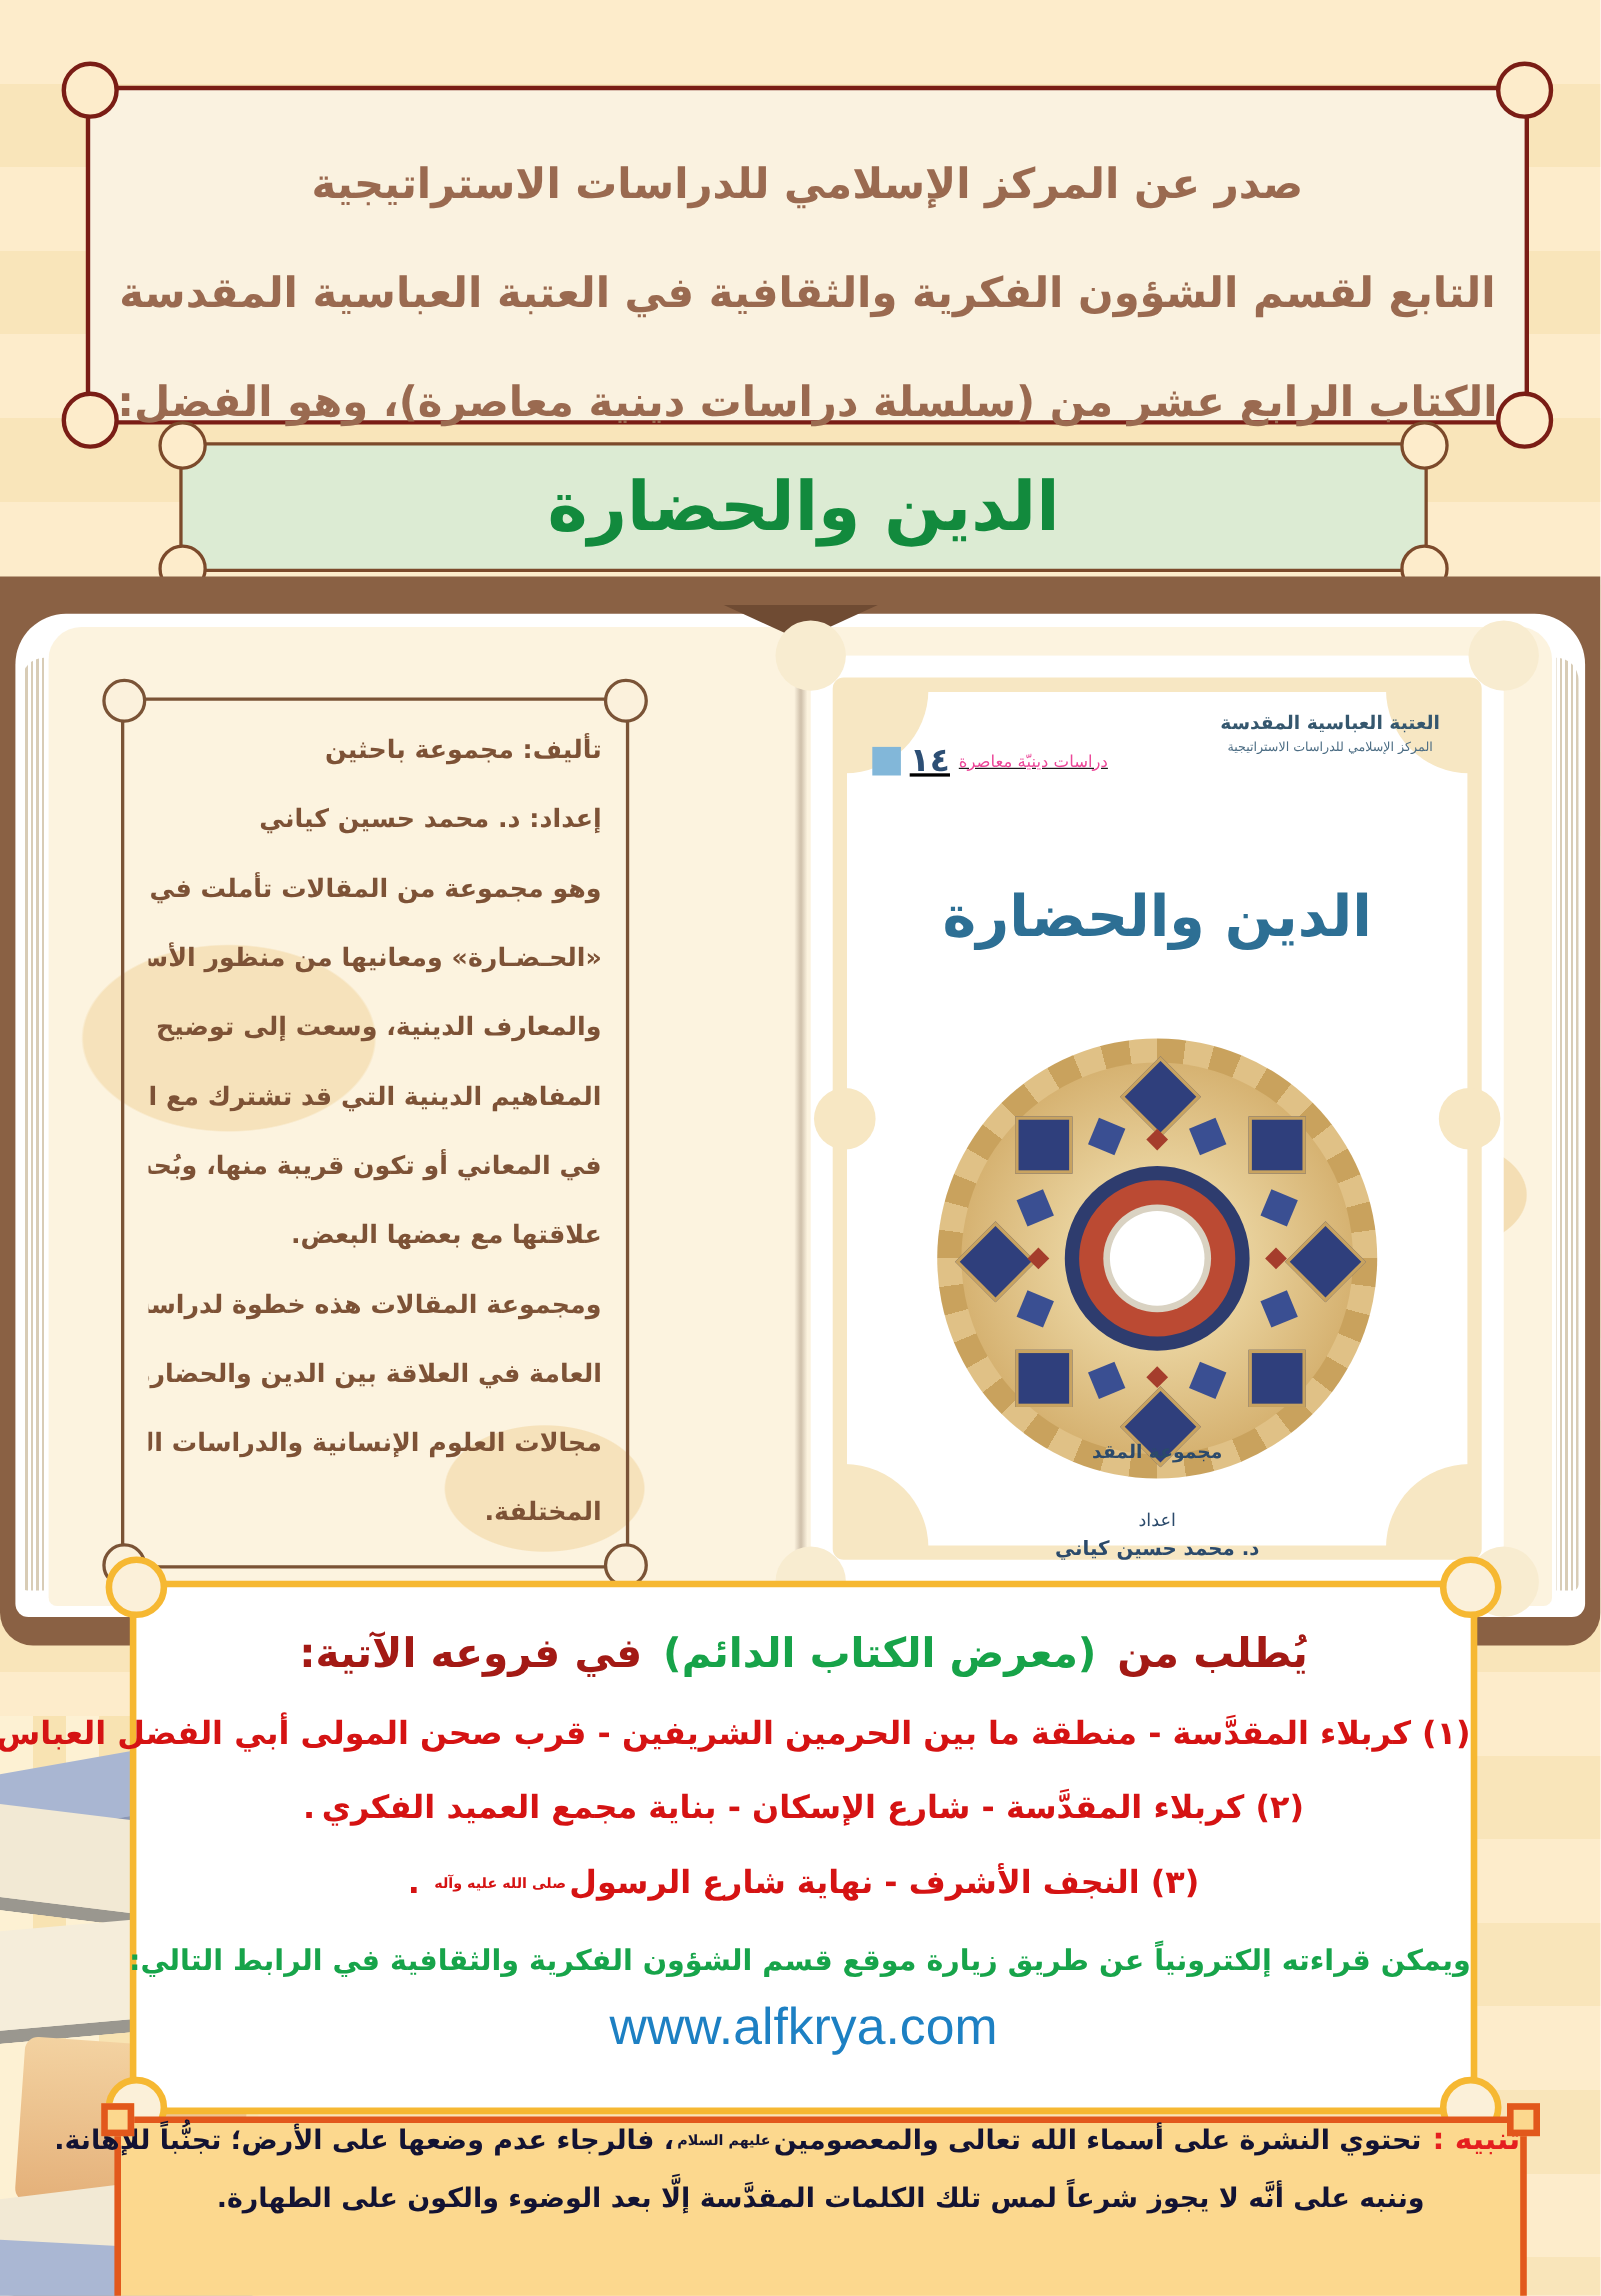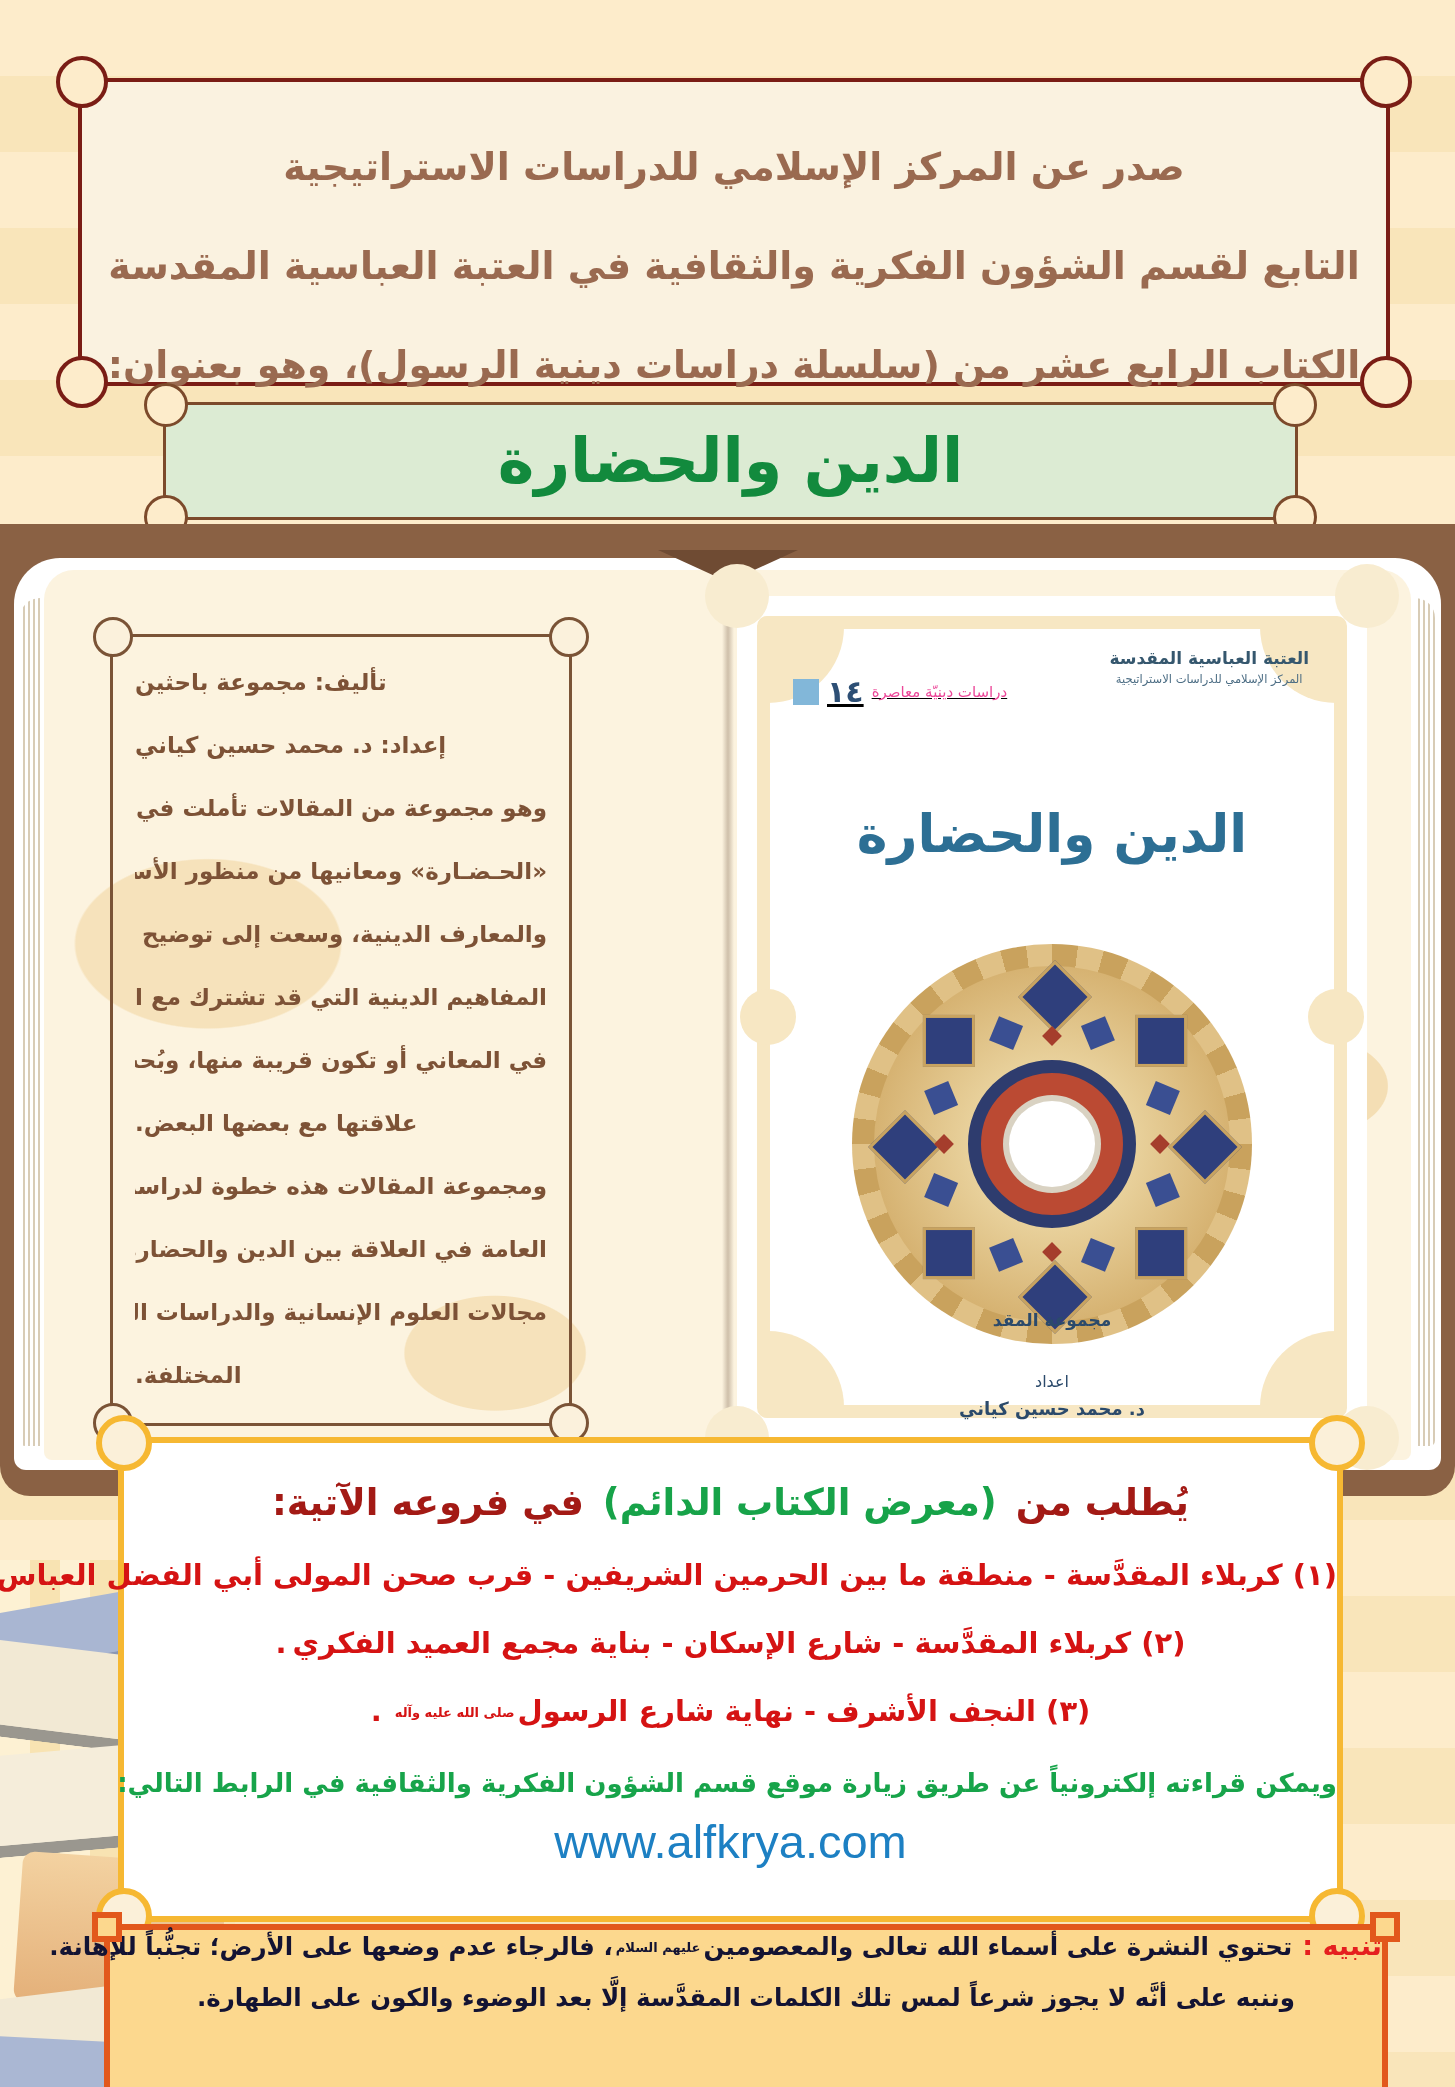--- a/index.html
+++ b/index.html
@@ -46,21 +46,21 @@
   .spine-v{position:absolute;top:26px;left:50%;transform:translateX(-50%);width:0;height:0;
     border-left:70px solid transparent;border-right:70px solid transparent;border-top:32px solid #6f4b33;z-index:3;}
   
   .left-frame{position:absolute;left:110px;top:110px;width:462px;height:792px;box-sizing:border-box;
     border:3px solid #7a5336;border-radius:6px;z-index:4;}
   .left-frame .bite{width:40px;height:40px;background:#fbf1dc;border:3px solid #7a5336;}
   .left-frame .b-tl{left:-20px;top:-20px;}.left-frame .b-tr{right:-20px;top:-20px;}
   .left-frame .b-bl{left:-20px;bottom:-20px;}.left-frame .b-br{right:-20px;bottom:-20px;}
   .desc{position:absolute;inset:14px 22px;direction:rtl;color:#7d5236;font-weight:bold;
     font-size:23px;line-height:63px;}
-  .desc .ln{white-space:nowrap;overflow:hidden;text-align:left;}
+  .desc .ln{white-space:nowrap;overflow:hidden;text-align:right;}
   .desc .ln.fill{text-align:justify;text-align-last:justify;}
   
   .cover{position:absolute;left:737px;top:72px;width:630px;height:842px;background:#ffffff;z-index:4;direction:rtl;}
   .cover .corner{position:absolute;width:64px;height:64px;border-radius:50%;background:#f8ecd0;z-index:6;}
   .cover .c-tl{left:-32px;top:-32px;}.cover .c-tr{right:-32px;top:-32px;}
   .cover .c-bl{left:-32px;bottom:-32px;}.cover .c-br{right:-32px;bottom:-32px;}
   .cover-frame{position:absolute;inset:20px;border:13px solid #f7e7c3;border-radius:10px;}
   .cover-frame .arc{position:absolute;width:76px;height:76px;background:#f7e7c3;}
   .arc-tl{left:-2px;top:-2px;border-bottom-right-radius:100%;}
   .arc-tr{right:-2px;top:-2px;border-bottom-left-radius:100%;}
@@ -165,21 +165,21 @@
   </div>
 
   <section class="header-frame">
     <span class="bite b-tl"></span>
     <span class="bite b-tr"></span>
     <span class="bite b-bl"></span>
     <span class="bite b-br"></span>
     <div class="header-text" dir="rtl">
       <div>صدر عن المركز الإسلامي للدراسات الاستراتيجية</div>
       <div>التابع لقسم الشؤون الفكرية والثقافية في العتبة العباسية المقدسة</div>
-      <div>الكتاب الرابع عشر من (سلسلة دراسات دينية الرسول)، وهو بعنوان:</div>
+      <div>الكتاب الرابع عشر من (سلسلة دراسات دينية معاصرة)، وهو الفضل:</div>
     </div>
   </section>
 
   <section class="title-box">
     <span class="bite b-tl"></span>
     <span class="bite b-tr"></span>
     <span class="bite b-bl"></span>
     <span class="bite b-br"></span>
     <div class="title-text" dir="rtl">الدين والحضارة</div>
   </section>

